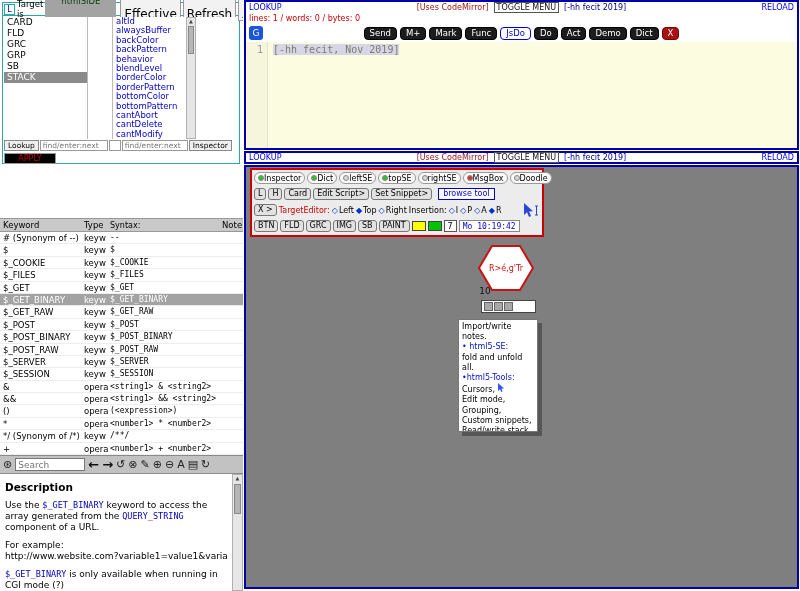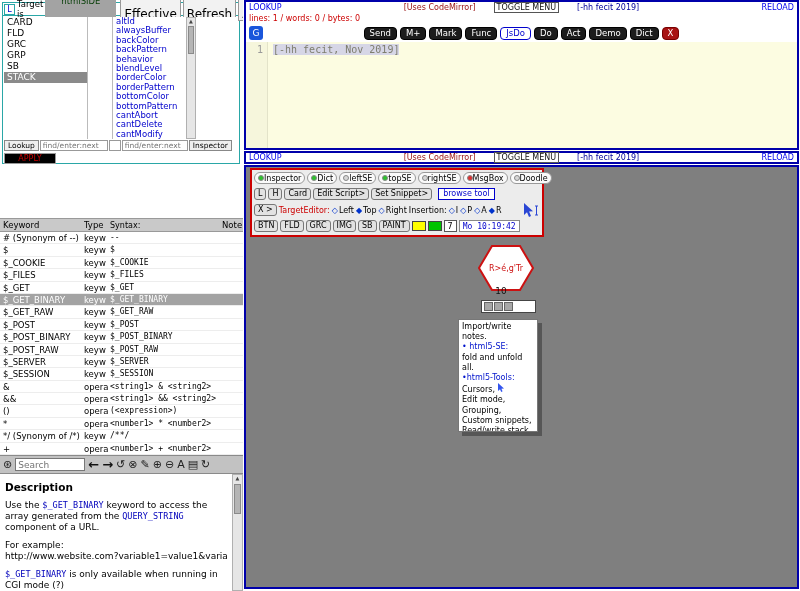--- a/index.html
+++ b/index.html
@@ -54,21 +54,21 @@
   .doc-p { margin-top: 7px; }
   .doc-url { white-space: nowrap; overflow: hidden; }
   .doc-scroll { left: 232px; top: 474px; width: 11px; height: 117px; position: absolute; background: #e6e6e6; border: 1px solid #b0b0b0; }
   .doc-scroll .thumb { top: 9px; height: 30px; }
 
   
   .right-pane { position: absolute; left: 243px; top: 0; width: 557px; height: 591px; background: #fff; }
   .code-section { position: absolute; left: 1px; top: 0; width: 555px; height: 150px; border: 2px solid #0000aa; background: #fff; }
   .linkbar { height: 11px; display: flex; align-items: center; justify-content: space-between; font-size: 8px; padding: 0 3px; background: #fff; }
   .lk-link { color: #0000ee; }
-  .lk-center { display: flex; gap: 18px; align-items: center; }
+  .lk-center { display: flex; gap: 5px; align-items: center; }
   .lk-uses { color: #991111; }
   .lk-toggle { border: 1px solid #555; padding: 0 2px; color: #111; }
   .lk-fecit { color: #000099; }
   .statsbar { height: 11px; font-size: 8px; color: #cc0000; padding-left: 3px; line-height: 11px; background: #fff; }
   .btnrow { position: relative; height: 18px; display: flex; align-items: center; justify-content: center; gap: 3px; background: #fff; }
   .g-btn { position: absolute; left: 3px; top: 2px; width: 14px; height: 14px; background: #1a56db; color: #fff; border-radius: 3px; font-size: 9px; text-align: center; line-height: 14px; }
   .tb-btn { height: 13px; line-height: 11px; padding: 0 5px; border-radius: 4px; font-size: 8.5px; background: #1c1c1c; color: #fff; border: 1px solid #000; }
   .tb-btn.light { background: #fff; color: #0000cc; border-color: #0000cc; }
   .tb-btn.danger { background: #a81212; border-color: #700; }
   .editor { display: flex; height: 106px; background: #fcfce1; font-family: "DejaVu Sans Mono", monospace; font-size: 10px; }
@@ -89,21 +89,21 @@
   .browse-tool { border: 1px solid #0000cc; color: #0000cc; background: #fff; height: 12px; line-height: 10px; padding: 0 4px; margin-left: 4px; }
   .red-label { color: #cc0000; white-space: nowrap; }
   .radio { display: flex; align-items: center; gap: 1px; white-space: nowrap; }
   .dia { color: #0033cc; font-size: 8px; }
   .swatch { width: 14px; height: 10px; border: 1px solid #444; }
   .count-box { border: 1px solid #555; background: #fff; padding: 0 3px; height: 12px; line-height: 11px; }
   .clock-box { border: 1px solid #888; background: #fff; color: #0000cc; padding: 0 3px; height: 12px; line-height: 11px; font-family: "DejaVu Sans Mono", monospace; }
   .pointer-wrap { position: absolute; right: 3px; top: 33px; }
 
   .hexagon-wrap { position: absolute; left: 231px; top: 77px; }
-  .slider-label { position: absolute; left: 244px; top: 119px; width: 22px; text-align: center; font-size: 9px; color: #111; }
+  .slider-label { position: absolute; left: 228px; top: 119px; width: 22px; text-align: center; font-size: 9px; color: #111; }
   .slider { position: absolute; left: 235px; top: 133px; width: 55px; height: 13px; background: #fff; border: 1px solid #444; display: flex; align-items: center; gap: 1px; padding-left: 2px; }
   .slider .seg { width: 9px; height: 9px; background: #a8a8a8; border: 1px solid #666; }
 
   .note-window { position: absolute; left: 212px; top: 152px; width: 80px; height: 113px; background: #fff; border: 1px solid #777; box-shadow: 4px 4px 0 0 #565656; font-size: 8px; line-height: 10.2px; padding: 2px 0 0 3px; overflow: hidden; }
   .note-line { white-space: nowrap; }
   .note-line.blue { color: #0013cc; }
 </style>
 </head>
 <body>
 

